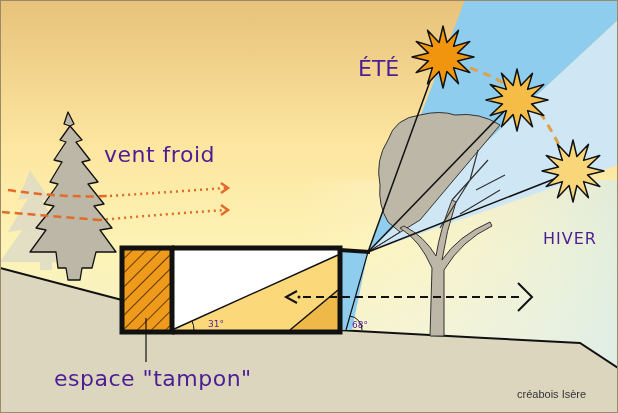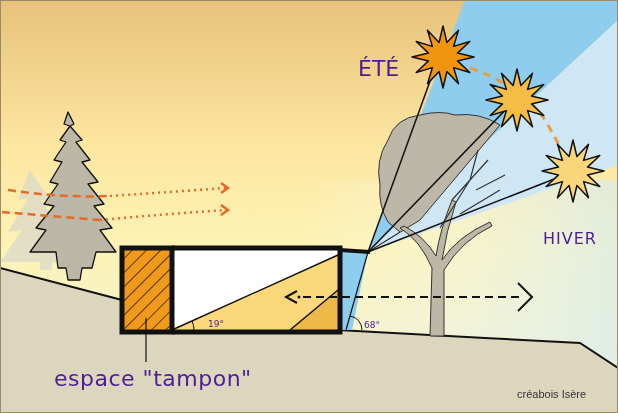--- a/index.html
+++ b/index.html
@@ -6,21 +6,21 @@
   body{width:618px;height:413px;overflow:hidden;background:#fff;}
   #stage{position:relative;width:618px;height:413px;overflow:hidden;}
   svg{position:absolute;left:0;top:0;}
   .lbl{position:absolute;font-family:"DejaVu Sans",sans-serif;color:#4c1d95;white-space:nowrap;}
   #lbl-vent{left:104px;top:142px;font-size:22px;letter-spacing:0.5px;}
   #lbl-ete{left:358px;top:56px;font-size:22px;}
   #lbl-hiver{left:543px;top:229px;font-size:16px;letter-spacing:1px;}
   #lbl-tampon{left:54px;top:366px;font-size:22px;letter-spacing:0.5px;}
   #lbl-credit{left:517px;top:388px;font-size:11px;color:#333;font-family:"Liberation Sans",sans-serif;}
   #lbl-22{left:208px;top:319px;font-size:9px;}
-  #lbl-68{left:364px;top:320px;font-size:9px;}
+  #lbl-68{left:352px;top:320px;font-size:9px;}
 </style>
 </head>
 <body>
 
 <div id="stage">
 <svg width="618" height="413" viewBox="0 0 618 413">
   <defs>
     <linearGradient id="sky" x1="0" y1="0" x2="0" y2="1">
       <stop offset="0" stop-color="#e7c27a"></stop>
       <stop offset="0.35" stop-color="#fde6a0"></stop>
@@ -106,19 +106,20 @@
     <circle cx="299" cy="297" r="1.5" fill="#111"></circle>
     <line x1="303" y1="297" x2="520" y2="297" stroke="#111" stroke-width="2" stroke-dasharray="8,5"></line>
     <path d="M518,283 L532,297 L518,311" stroke="#111" stroke-width="2" fill="none"></path>
   </g>
 
   <line x1="146" y1="318" x2="146" y2="362" stroke="#111" stroke-width="1.2"></line>
 
   <rect x="0.5" y="0.5" width="617" height="412" fill="none" stroke="#9a8a66" stroke-width="1"></rect>
 </svg>
 
+<span class="lbl" id="lbl-vent">vent froid</span>
 <span class="lbl" id="lbl-ete">ÉTÉ</span>
 <span class="lbl" id="lbl-hiver">HIVER</span>
 <span class="lbl" id="lbl-tampon">espace "tampon"</span>
 <span class="lbl" id="lbl-credit">créabois Isère</span>
-<span class="lbl" id="lbl-22">19°</span>
+<span class="lbl" id="lbl-22">31°</span>
 <span class="lbl" id="lbl-68">68°</span>
 </div>
 
 </body></html>

